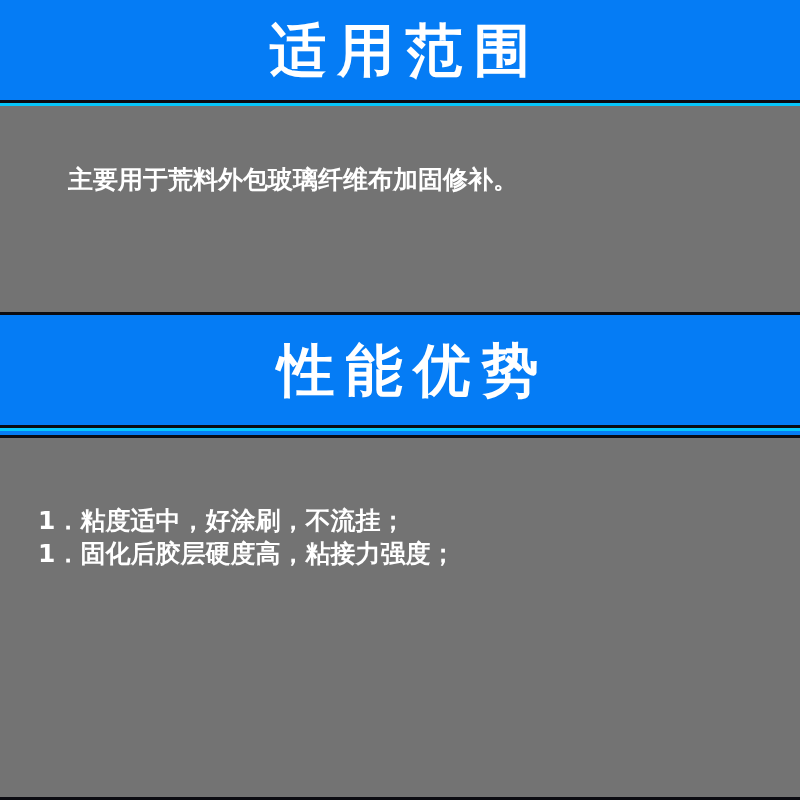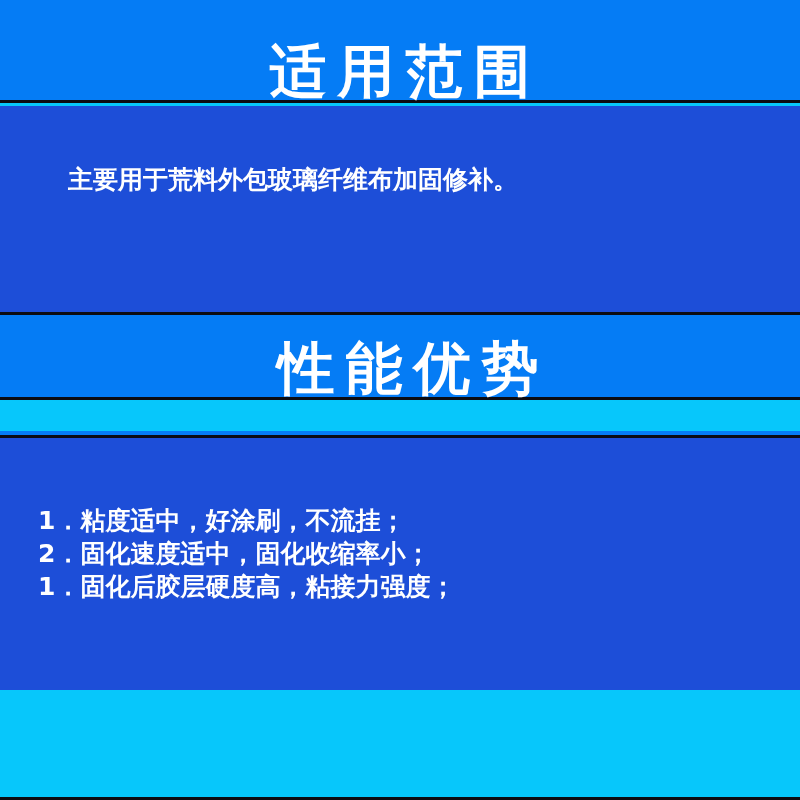--- a/index.html
+++ b/index.html
@@ -22,21 +22,21 @@
     box-sizing: border-box;
   }
 
   
   .banner {
     position: absolute;
     left: 0;
     width: 800px;
     background: #057cf5;
     display: flex;
-    align-items: flex-end;
+    align-items: center;
     justify-content: center;
     box-sizing: border-box;
   }
 
   .banner-title {
     color: #ffffff;
     font-size: 57px;
     font-weight: 700;
     letter-spacing: 11px;
     text-indent: 11px;
@@ -45,21 +45,21 @@
   }
 
   #banner-scope {
     top: 0;
     height: 103px;
     border-bottom: 3px solid #0c0c12;
   }
 
   #banner-performance {
     top: 312px;
-    height: 88px;
+    height: 116px;
     border-top: 3px solid #0c0c12;
     border-bottom: 3px solid #0c0c12;
     padding-left: 16px;
   }
 
   
   #banner-underline-strip {
     position: absolute;
     left: 0;
     top: 431px;
@@ -68,21 +68,21 @@
     background: #057cf5;
     border-bottom: 3px solid #0c0c12;
     box-sizing: content-box;
   }
 
   
   .body-region {
     position: absolute;
     left: 0;
     width: 800px;
-    background: #1d4ed8;
+    background: #737373;
     box-sizing: border-box;
   }
 
   #scope-body {
     top: 106px;
     height: 206px;
   }
 
   #scope-text {
     position: absolute;
@@ -90,21 +90,21 @@
     top: 56px;
     color: #ffffff;
     font-size: 25px;
     font-weight: 600;
     line-height: 1.4;
     white-space: nowrap;
   }
 
   #performance-body {
     top: 438px;
-    height: 252px;
+    height: 362px;
   }
 
   .feature-list {
     position: absolute;
     left: 38px;
     top: 66px;
     width: 726px;
     margin: 0;
     padding: 0;
     list-style: none;
@@ -145,20 +145,19 @@
 
   <div class="banner" id="banner-performance">
     <div class="banner-title">性能优势</div>
   </div>
 
   <div id="banner-underline-strip"></div>
 
   <div class="body-region" id="performance-body">
     <ul class="feature-list">
       <li class="feature-item">1．粘度适中，好涂刷，不流挂；</li>
-      <li class="feature-item">2．固化速度适中，固化收缩率小；</li>
       <li class="feature-item">1．固化后胶层硬度高，粘接力强度；</li>
     </ul>
   </div>
 
   <div id="bottom-rule"></div>
 
 </div>
 
 </body></html>

